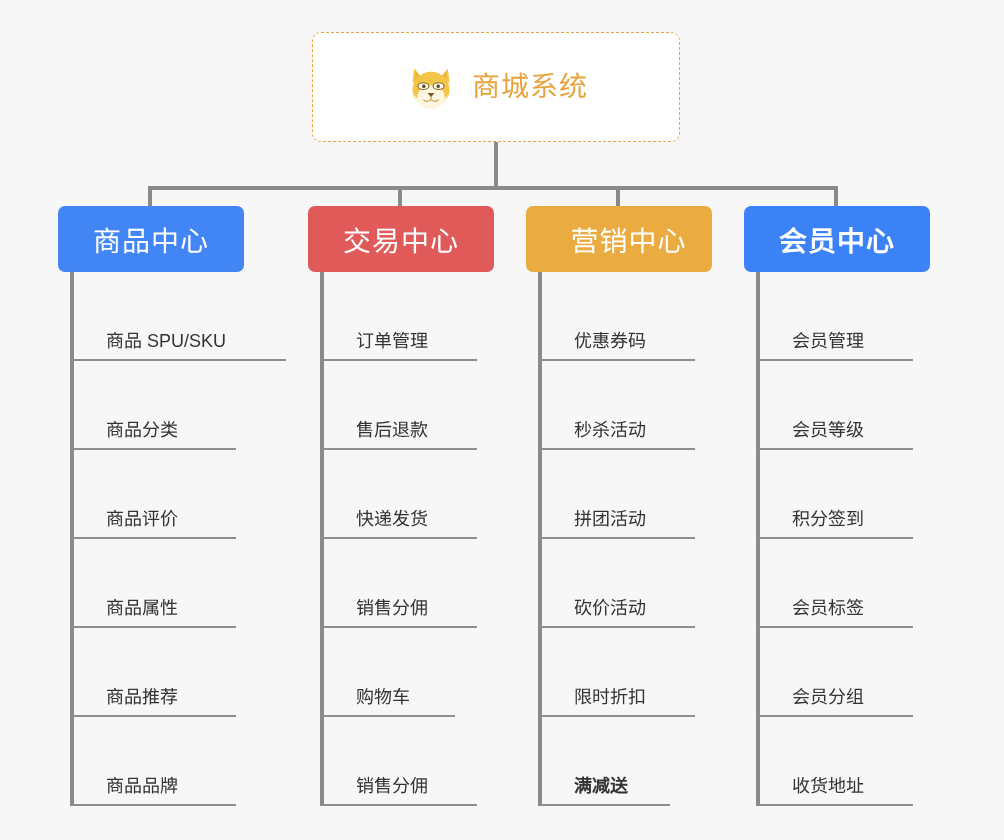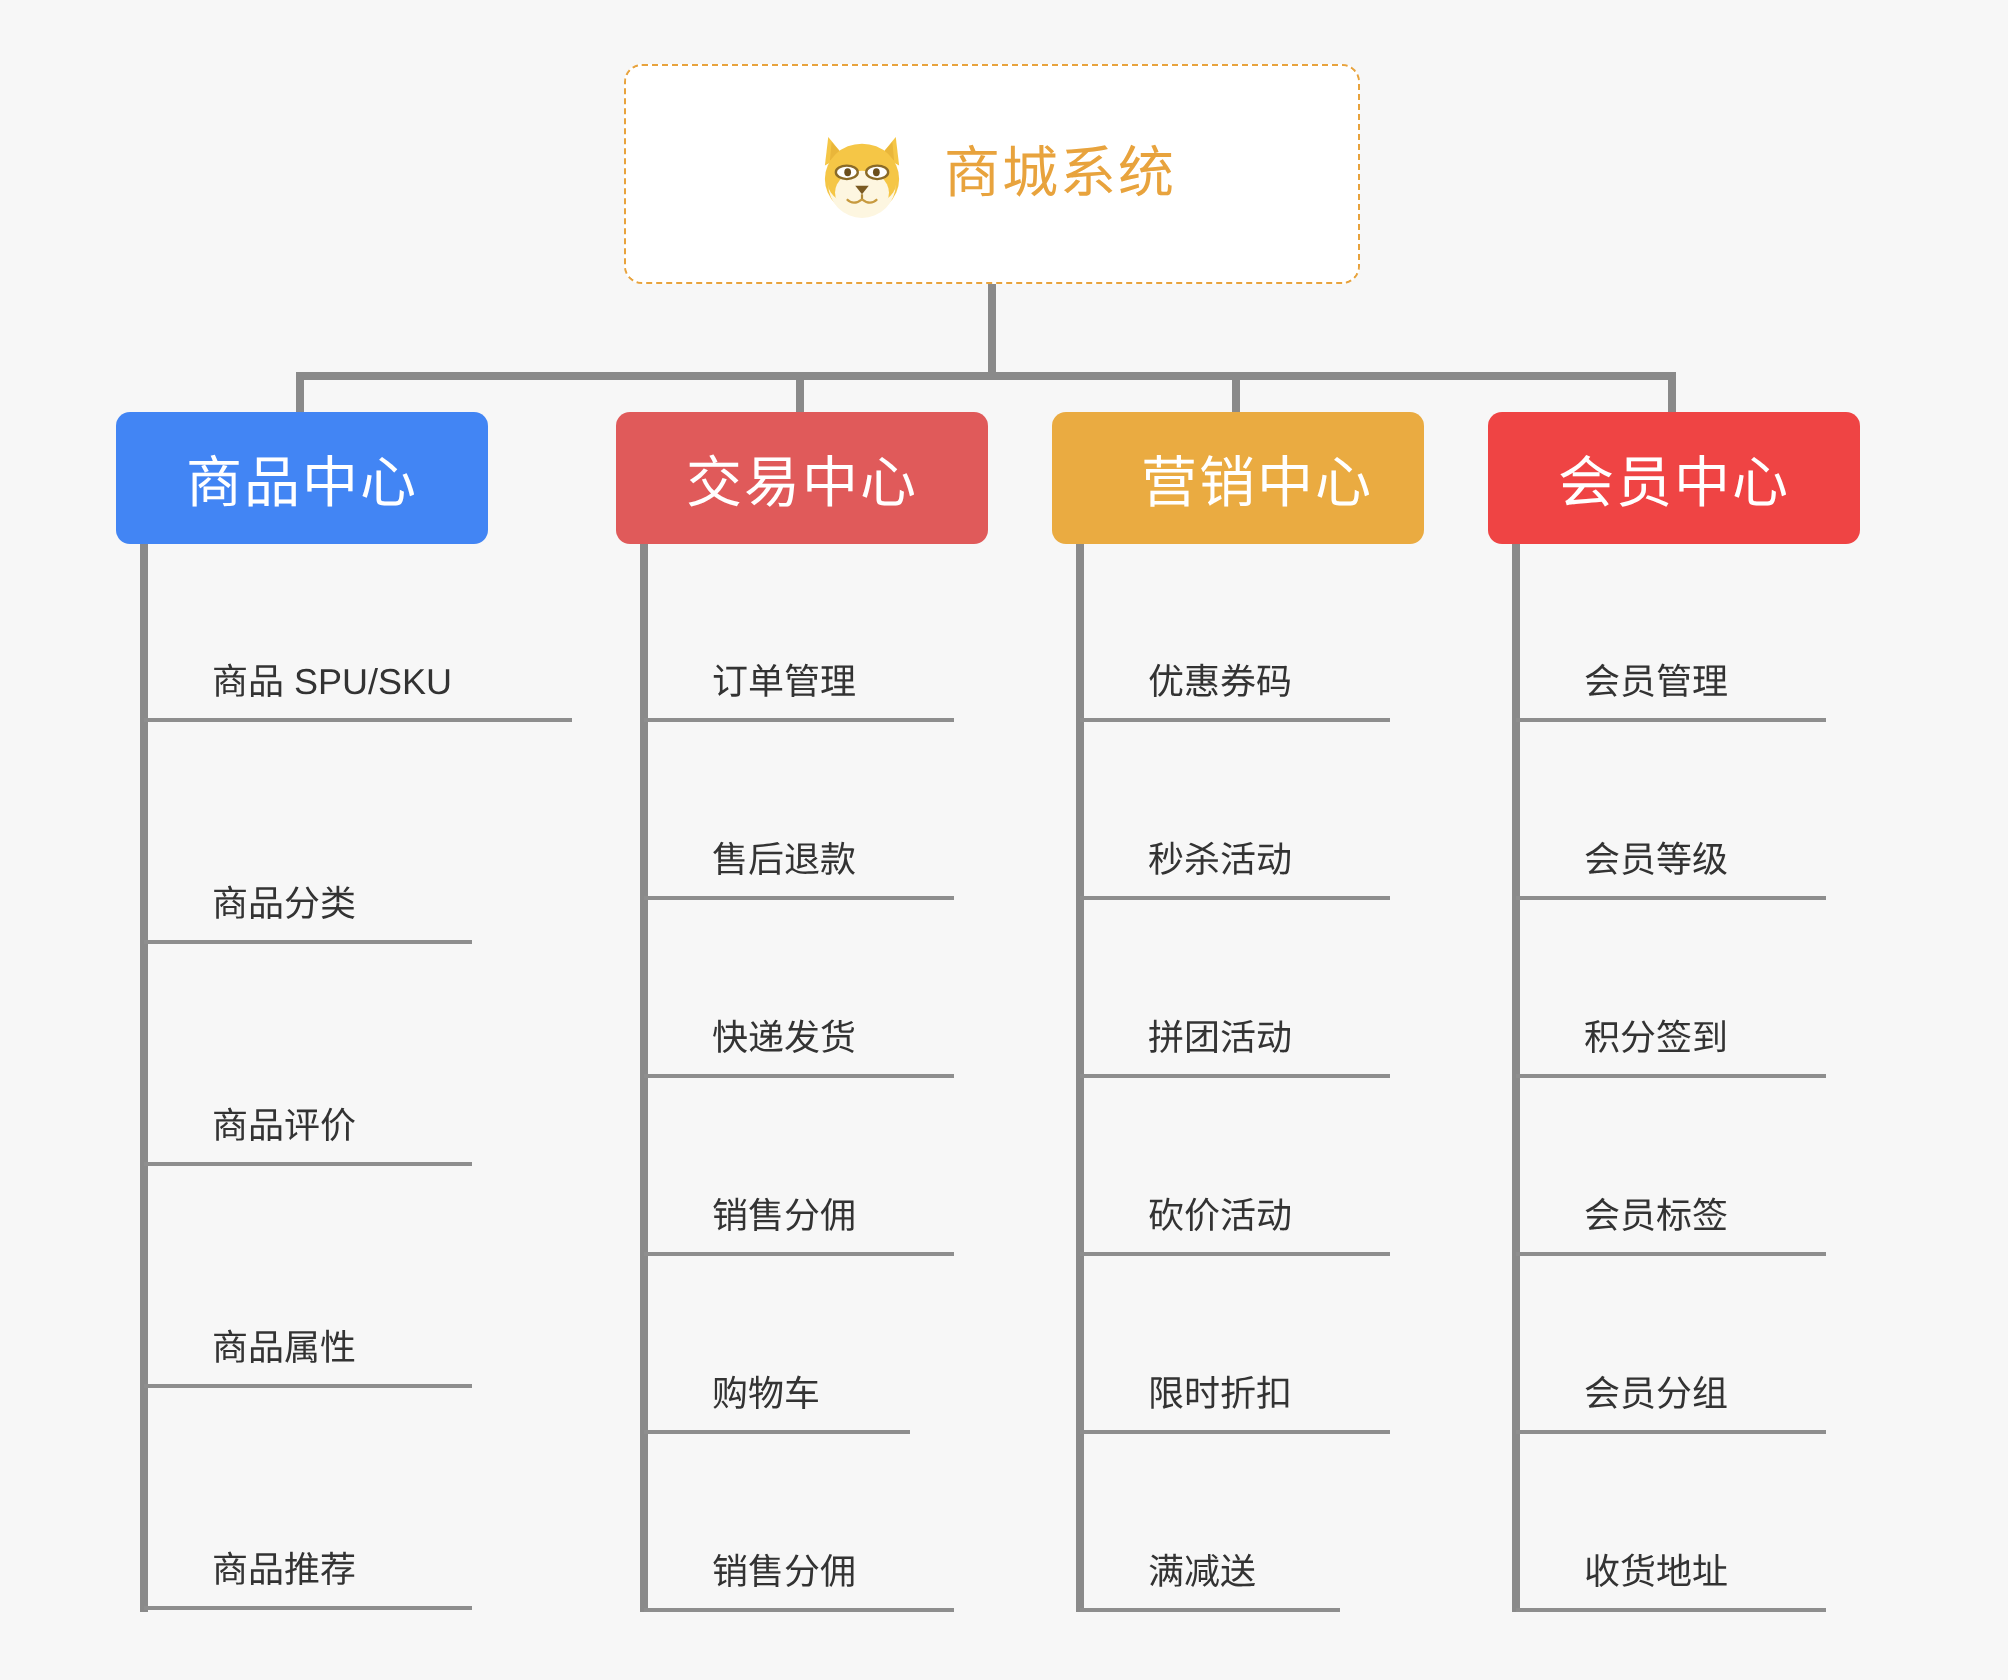--- a/index.html
+++ b/index.html
@@ -124,25 +124,25 @@
   }
   .leaf-label {
     font-size: 18px;
     line-height: 1.1;
     color: #333333;
     white-space: nowrap;
   }
 
   
   .col-0 .leaf-item { width: 214px; }
-  .col-0 .leaf-item.w-narrow { width: 164px; margin-top: 22px; }
+  .col-0 .leaf-item.w-narrow { width: 164px; }
   .col-1 .leaf-item { width: 155px; }
   .col-1 .leaf-item.w-narrow { width: 133px; }
   .col-2 .leaf-item { width: 155px; }
-  .col-2 .leaf-item.w-narrow { width: 130px; }
+  .col-2 .leaf-item.w-narrow { width: 130px; font-weight: bold; }
   .col-3 .leaf-item { width: 155px; }
 </style>
 </head>
 <body style="background: rgb(247, 247, 247);">
 
 <div id="mindmap">
 
   <div class="root-node" style="border-color: rgb(232, 163, 61); background: rgb(255, 255, 255);">
     <svg class="root-emoji" viewBox="0 0 64 64">
       <path d="M12 10 L10 27 L21 21 Z" fill="#f5c646"></path>
@@ -242,21 +242,21 @@
       <li class="leaf-item">
           <span class="leaf-label" style="color: rgb(51, 51, 51);">限时折扣</span>
         </li>
       <li class="leaf-item w-narrow">
           <span class="leaf-label" style="color: rgb(51, 51, 51);">满减送</span>
         </li>
     </ul>
   </div>
 
   <div class="column col-3" style="left:744px; width:186px;">
-    <div class="cat-box" style="background: #ef4444;">会员中心</div>
+    <div class="cat-box" style="background: #3b82f6; font-weight: bold;">会员中心</div>
     <ul class="leaf-list">
       <div class="leaf-spine" style="background: rgb(138, 138, 138); height: 534px;"></div>
       <li class="leaf-item">
           <span class="leaf-label" style="color: rgb(51, 51, 51);">会员管理</span>
         </li>
       <li class="leaf-item">
           <span class="leaf-label" style="color: rgb(51, 51, 51);">会员等级</span>
         </li>
       <li class="leaf-item">
           <span class="leaf-label" style="color: rgb(51, 51, 51);">积分签到</span>

